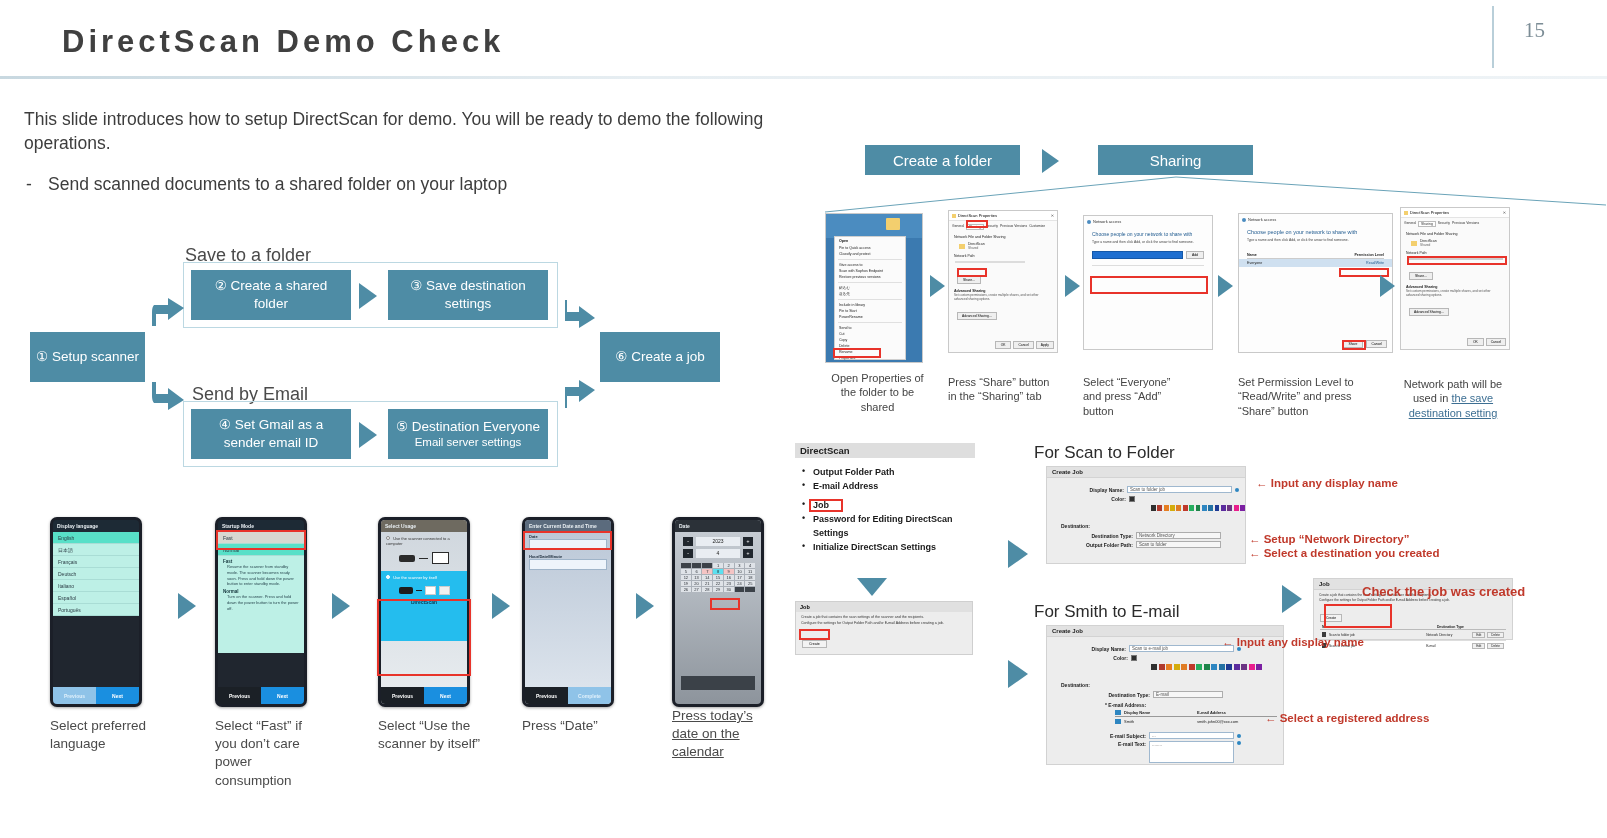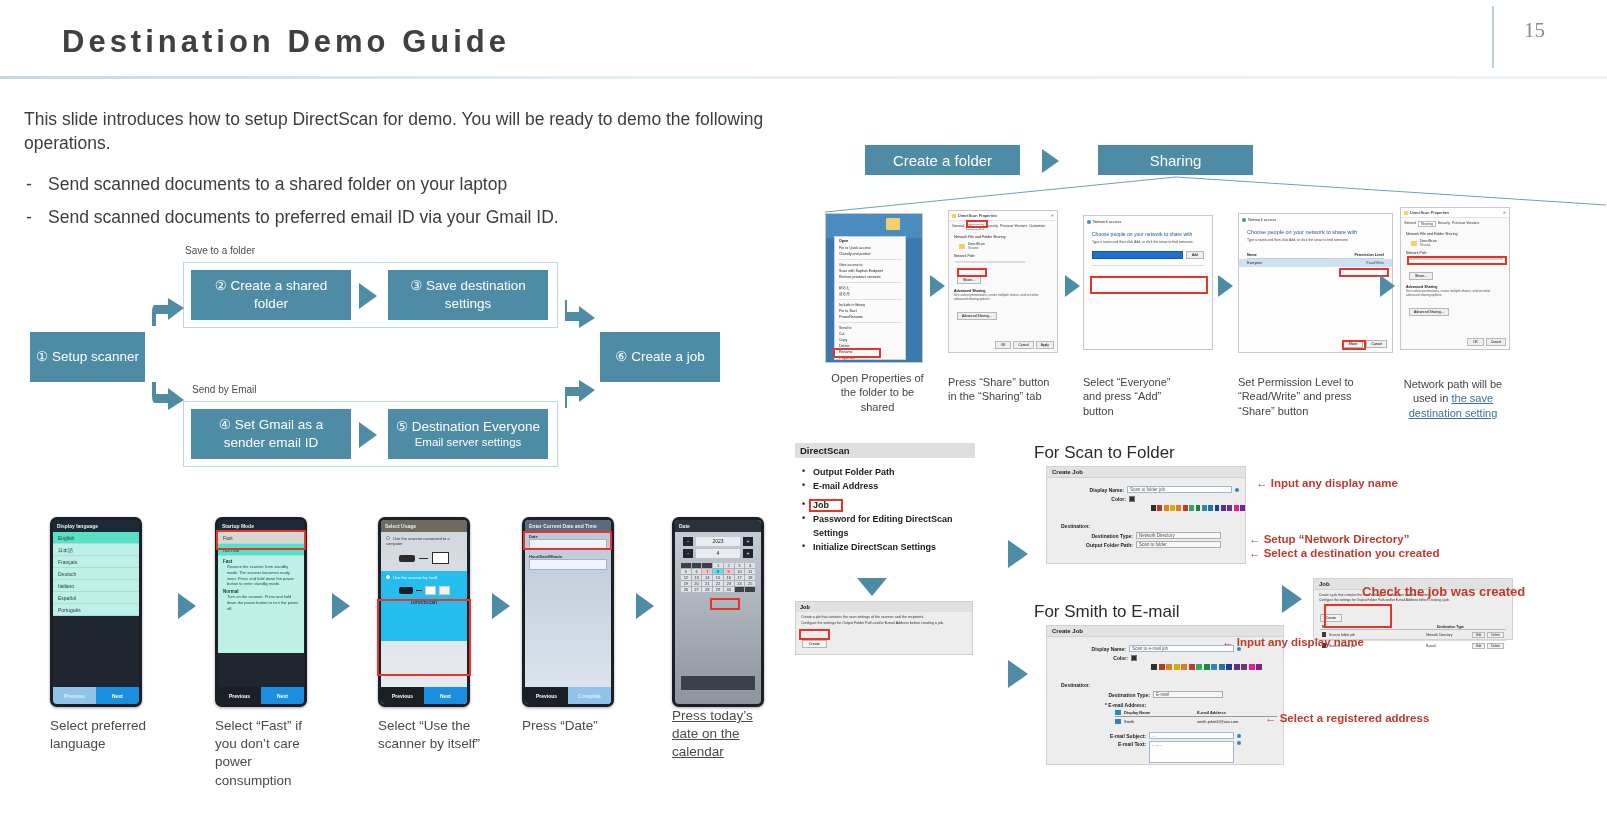--- a/index.html
+++ b/index.html
@@ -40,21 +40,21 @@
 
   
   .flow { position:absolute; left:0; top:240px; width:760px; height:210px; }
   .fbox {
     position:absolute; background:#4e8ca5; color:#fff;
     display:flex; align-items:center; justify-content:center;
     text-align:center; font-size:13.5px; line-height:1.3; padding:4px 6px;
   }
   .fbox small { display:block; font-size:11.5px; }
   .fgroup { position:absolute; border:1px solid #bcd8e2; }
-  .fglabel { position:absolute; font-size:10px; color:#4a4a4a; }
+  .fglabel { position:absolute; font-size:18px; color:#4a4a4a; }
   .tri { position:absolute; width:0;height:0; border-style:solid; }
   .tri-r { border-width:13px 0 13px 18px; border-color:transparent transparent transparent #4e8ca5; }
   .tri-d { border-width:18px 15px 0 15px; border-color:#4e8ca5 transparent transparent transparent; }
 
   
   .phones { position:absolute; left:0; top:505px; width:800px; height:280px; }
   .phone {
     position:absolute; width:92px; height:190px;
     background:#1b1f28; border-radius:7px; padding:3px;
     box-shadow:0 1px 3px rgba(0,0,0,.35);
@@ -94,31 +94,30 @@
   .swatch { width:6px; height:6px; display:inline-block; }
   .ann { position:absolute; font-size:11.5px; font-weight:bold; color:#c0392b; white-space:nowrap; }
   .ann-big { position:absolute; font-size:13px; font-weight:bold; color:#c0392b; white-space:nowrap; }
 </style>
 </head>
 <body>
 
 <div class="slide">
 
   <div class="header">
-    <div class="header-title">Destination Demo Guide</div>
+    <div class="header-title">DirectScan Demo Check</div>
     <div class="header-divider"></div>
     <div class="page-number">15</div>
     <div class="header-rule"></div>
   </div>
 
   <div class="intro">
     <p>This slide introduces how to setup DirectScan for demo. You will be ready to demo the following operations.</p>
     <ul>
       <li>Send scanned documents to a shared folder on your laptop</li>
-      <li>Send scanned documents to preferred email ID via your Gmail ID.</li>
     </ul>
   </div>
 
   <div class="flow">
 
     <div class="fglabel" style="left:185px; top:5px;">Save to a folder</div>
     <div class="fgroup" style="left:183px; top:22px; width:375px; height:66px;"></div>
     <div class="fbox" style="left:191px; top:30px; width:160px; height:50px;">② Create a shared folder</div>
     <div class="tri tri-r" style="left:359px; top:43px;"></div>
     <div class="fbox" style="left:388px; top:30px; width:160px; height:50px;">③ Save destination settings</div>

